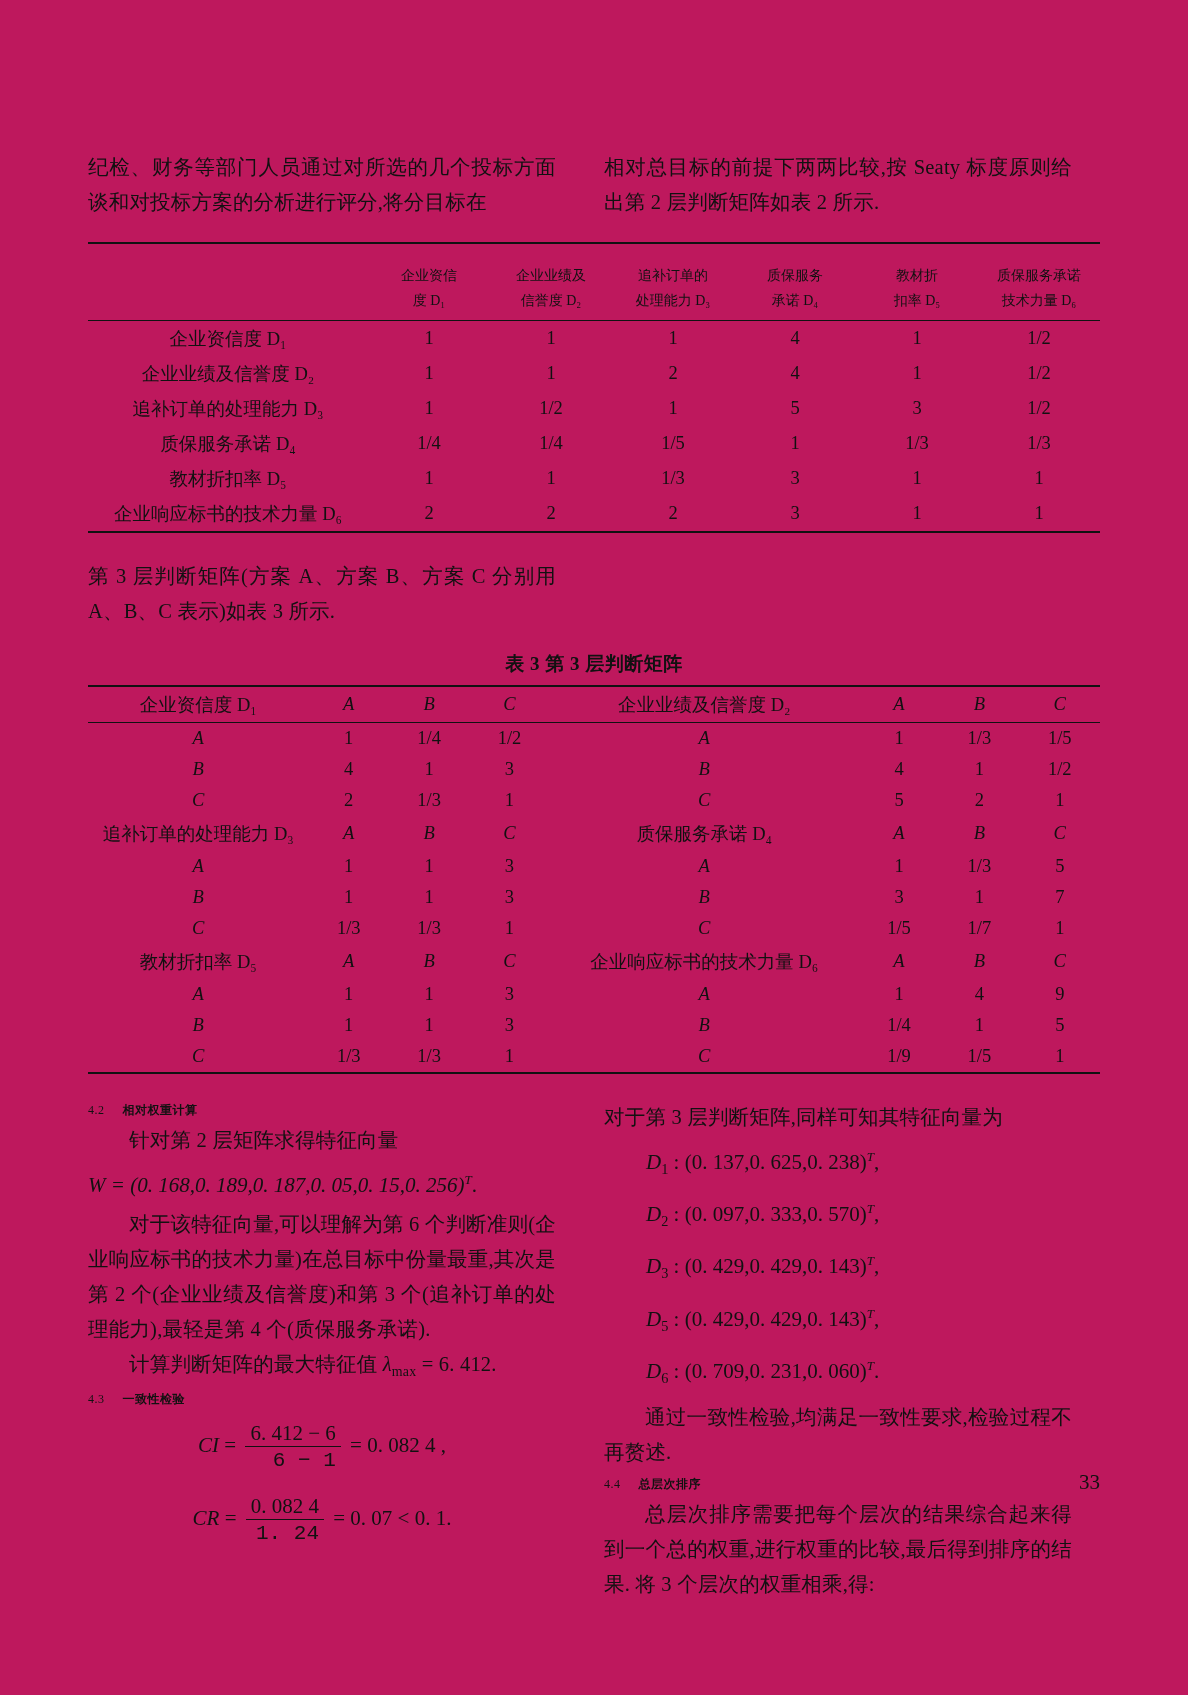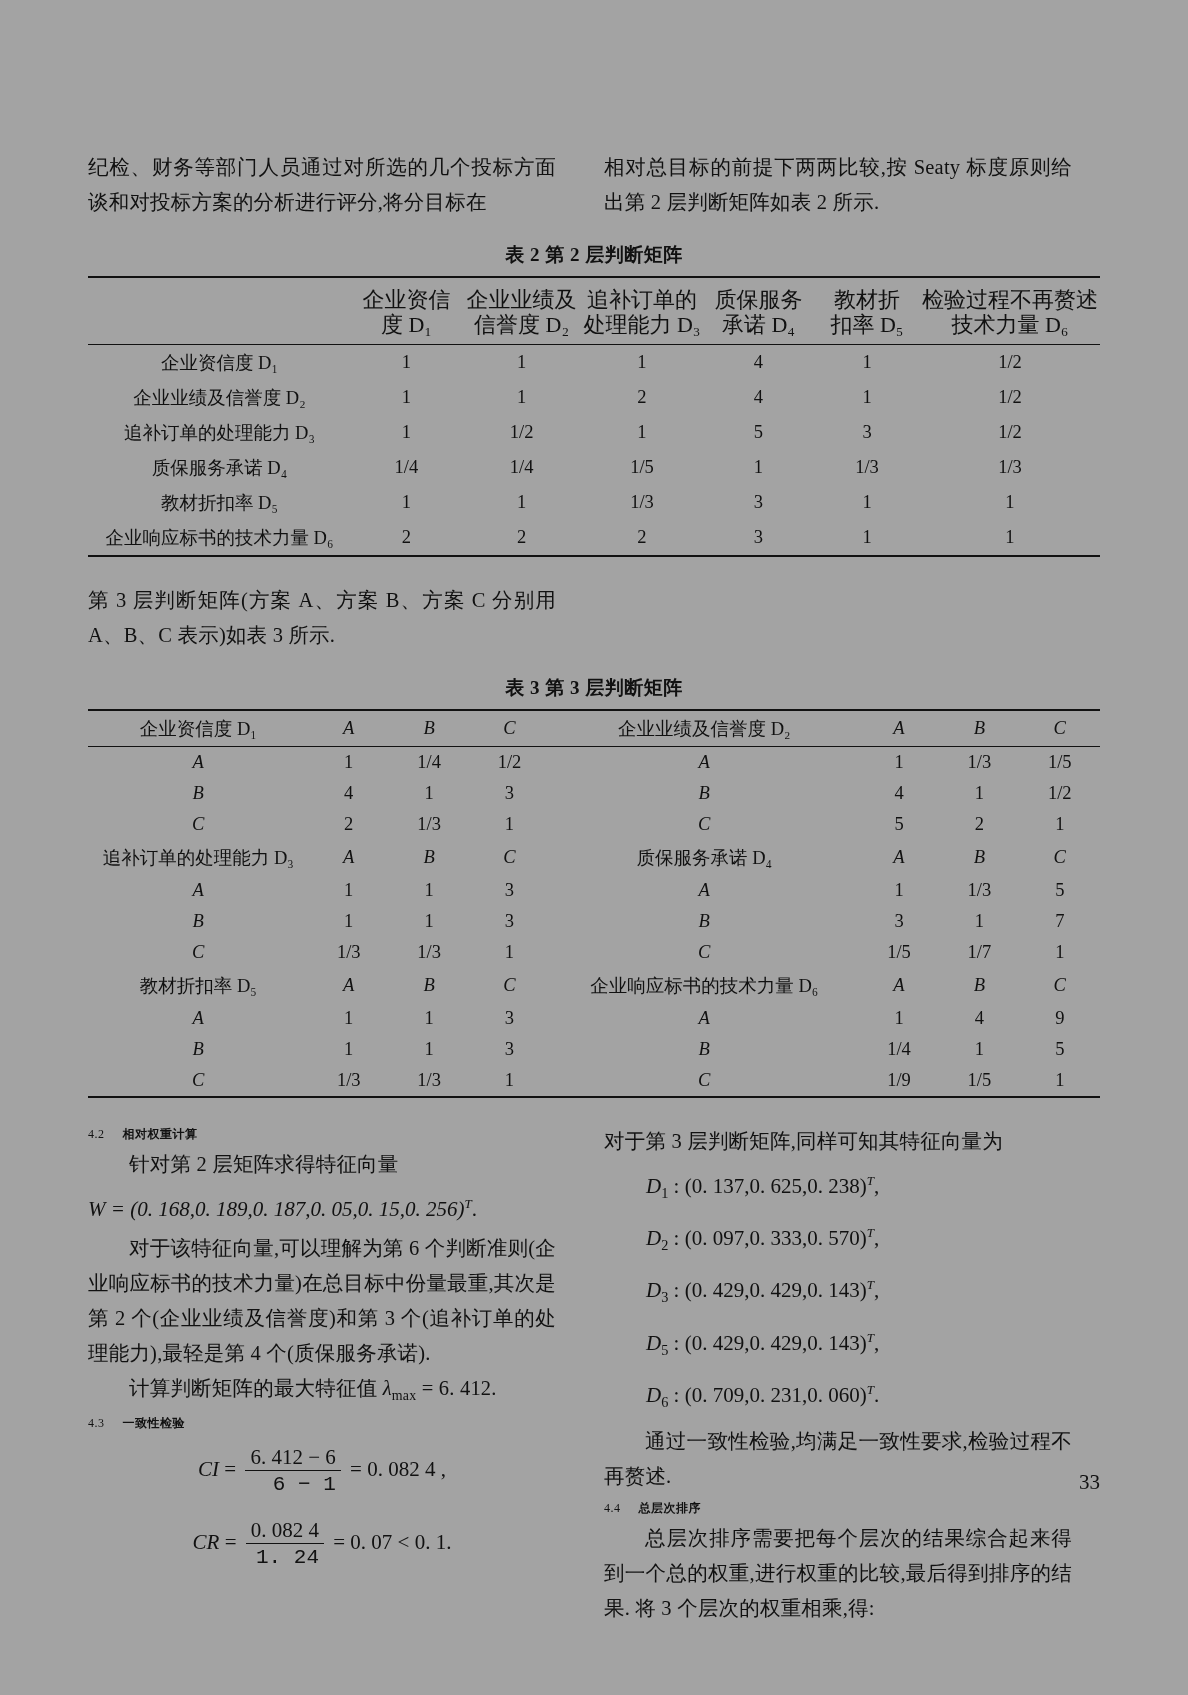--- a/index.html
+++ b/index.html
@@ -9,21 +9,21 @@
   }
   body {
     font-family: "Liberation Serif", "DejaVu Serif", serif;
     color: #111;
   }
   .page {
     position: relative;
     width: 1188px;
     height: 1695px;
     margin: 0 auto;
-    background: #a3a3a3;
+    background: #be185d;
     overflow: hidden;
   }
   .content {
     position: absolute;
     left: 88px;
     top: 150px;
     width: 1012px;
   }
 
   
@@ -67,23 +67,23 @@
 
   table.jtable th, table.jtable td {
     padding: 5px 2px;
     text-align: center;
     font-weight: normal;
     vertical-align: middle;
     white-space: nowrap;
   }
   table.jtable th.hdr {
     line-height: 25px;
-    padding-top: 9px;
+    padding-top: 19px;
     padding-bottom: 7px;
-    font-size: 22px;
+    font-size: 14px;
   }
   td.rowhead, th.rowhead {
     text-align: left;
     padding-left: 18px;
     font-size: 18.5px;
   }
   .ital { font-style: italic; font-family: "Liberation Serif", serif; }
   sub { font-size: 0.68em; }
 
   
@@ -144,21 +144,20 @@
     <div class="cols">
       <div class="col">
         <p class="body-text">纪检、财务等部门人员通过对所选的几个投标方面谈和对投标方案的分析进行评分,将分目标在</p>
       </div>
       <div class="col">
         <p class="body-text">相对总目标的前提下两两比较,按 Seaty 标度原则给出第 2 层判断矩阵如表 2 所示.</p>
       </div>
     </div>
 
     <div class="table-block">
-      <div class="table-caption">表 2    第 2 层判断矩阵</div>
       <table class="jtable" id="table2">
         <colgroup>
           <col class="c0">
             <col class="cx">
             <col class="cx">
             <col class="cx">
             <col class="cx">
             <col class="cx">
             <col class="cx">
         </colgroup>
@@ -179,21 +178,21 @@
             </th>
             <th class="hdr">
               <span>质保服务</span><br>
               <span>承诺 D₄</span>
             </th>
             <th class="hdr">
               <span>教材折</span><br>
               <span>扣率 D₅</span>
             </th>
             <th class="hdr">
-              <span>检验过程不再赘述</span><br>
+              <span>质保服务承诺</span><br>
               <span>技术力量 D₆</span>
             </th>
           </tr>
         </thead>
         <tbody id="table2-body">
             <tr class="rule-mid">
               <td class="rowhead">企业资信度 D₁</td>
               <td>1</td>
               <td>1</td>
               <td>1</td>

